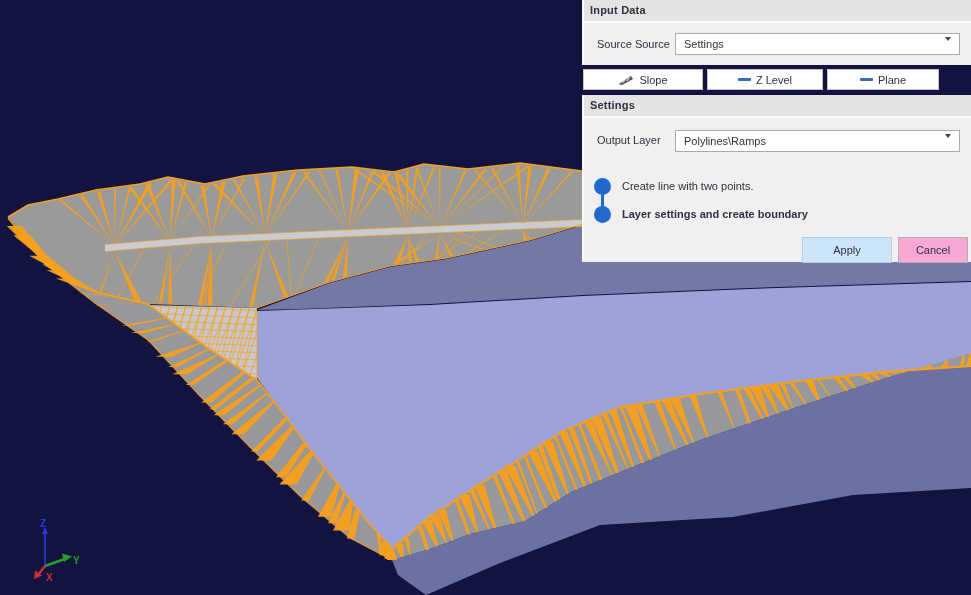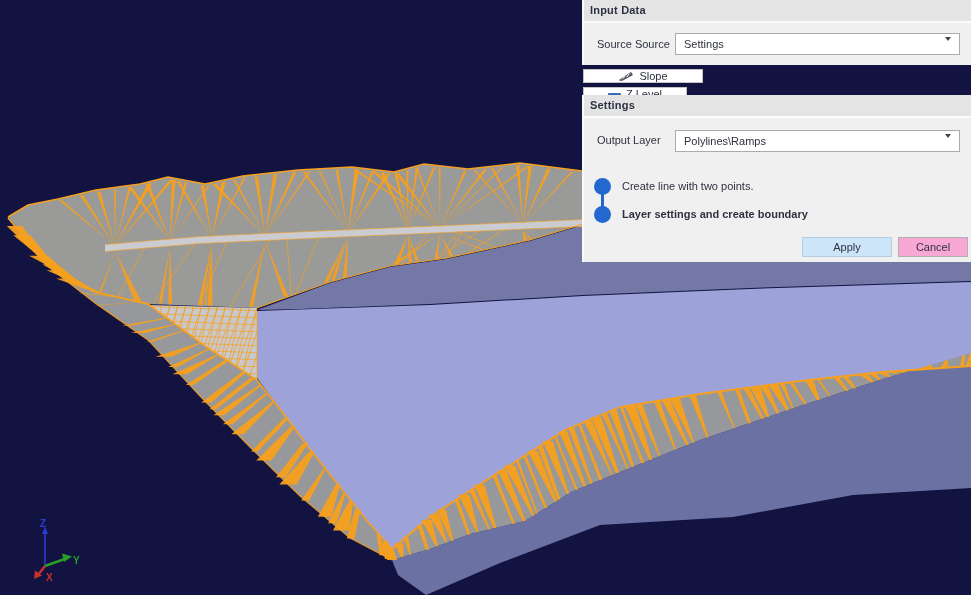--- a/index.html
+++ b/index.html
@@ -16,35 +16,35 @@
   .field-label{position:absolute;left:13px;font-size:11px;}
   .combo{position:absolute;left:91px;width:285px;height:22px;background:#fff;
          border:1px solid #ababab;box-sizing:border-box;display:flex;align-items:center;
          font-size:11px;padding:0 20px 0 8px;cursor:default;}
   .combo-arrow{position:absolute;right:6px;top:50%;margin-top:-3px;width:8px;height:7px;}
   .combo-arrow .bar{width:7px;height:1px;background:#454545;margin:0 auto 1px auto;}
   .combo-arrow .tri{width:0;height:0;margin:0 auto;border-left:3.5px solid transparent;
                     border-right:3.5px solid transparent;border-top:4px solid #454545;}
 
   
-  .tools{position:absolute;left:583px;top:69px;width:383px;height:21px;display:flex;gap:4px;flex-direction:column;}
+  .tools{position:absolute;left:583px;top:69px;width:383px;height:21px;display:flex;gap:4px;}
   .tool-btn{height:21px;background:#fff;border:1px solid #c3c3c3;box-sizing:border-box;
             display:flex;align-items:center;justify-content:center;gap:5px;
             font-size:11px;color:var(--text-dark,#2E3140);cursor:pointer;}
   .tool-btn:nth-child(1){width:120px;}
-  .tool-btn:nth-child(2){width:104px;}
+  .tool-btn:nth-child(2){width:116px;}
   .tool-btn:nth-child(3){width:112px;}
   .dash-ic{width:13px;height:3px;border-radius:1px;background:var(--icon-blue,#3A6CB5);}
 
   
   .step-dot{position:absolute;left:10px;width:17px;height:17px;border-radius:50%;
             background:var(--step-blue,#2368CE);}
   .step-line{position:absolute;left:17px;width:3px;background:var(--step-blue,#2368CE);}
   .step-text{position:absolute;left:38px;font-size:11px;white-space:nowrap;}
-  .btn{position:absolute;height:20px;box-sizing:border-box;font-size:11px;
+  .btn{position:absolute;height:26px;box-sizing:border-box;font-size:11px;
        display:flex;align-items:center;justify-content:center;cursor:pointer;
        font-family:"Liberation Sans",sans-serif;color:var(--text-dark,#2E3140);}
   .btn-apply{left:218px;top:66px;width:90px;background:var(--apply-bg,#CDE5F8);
              border:1px solid var(--apply-border,#B3CEE4);}
   .btn-cancel{left:314px;top:66px;width:70px;background:#f9a8d4;border:1px solid #b0b0b0;}
 </style>
 </head>
 <body>
 
 <div class="stage">

